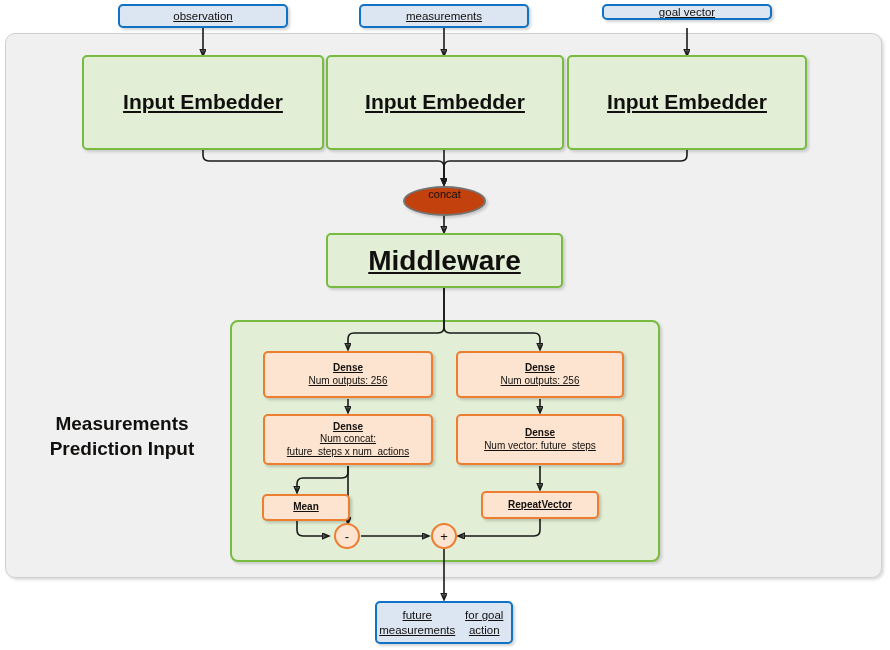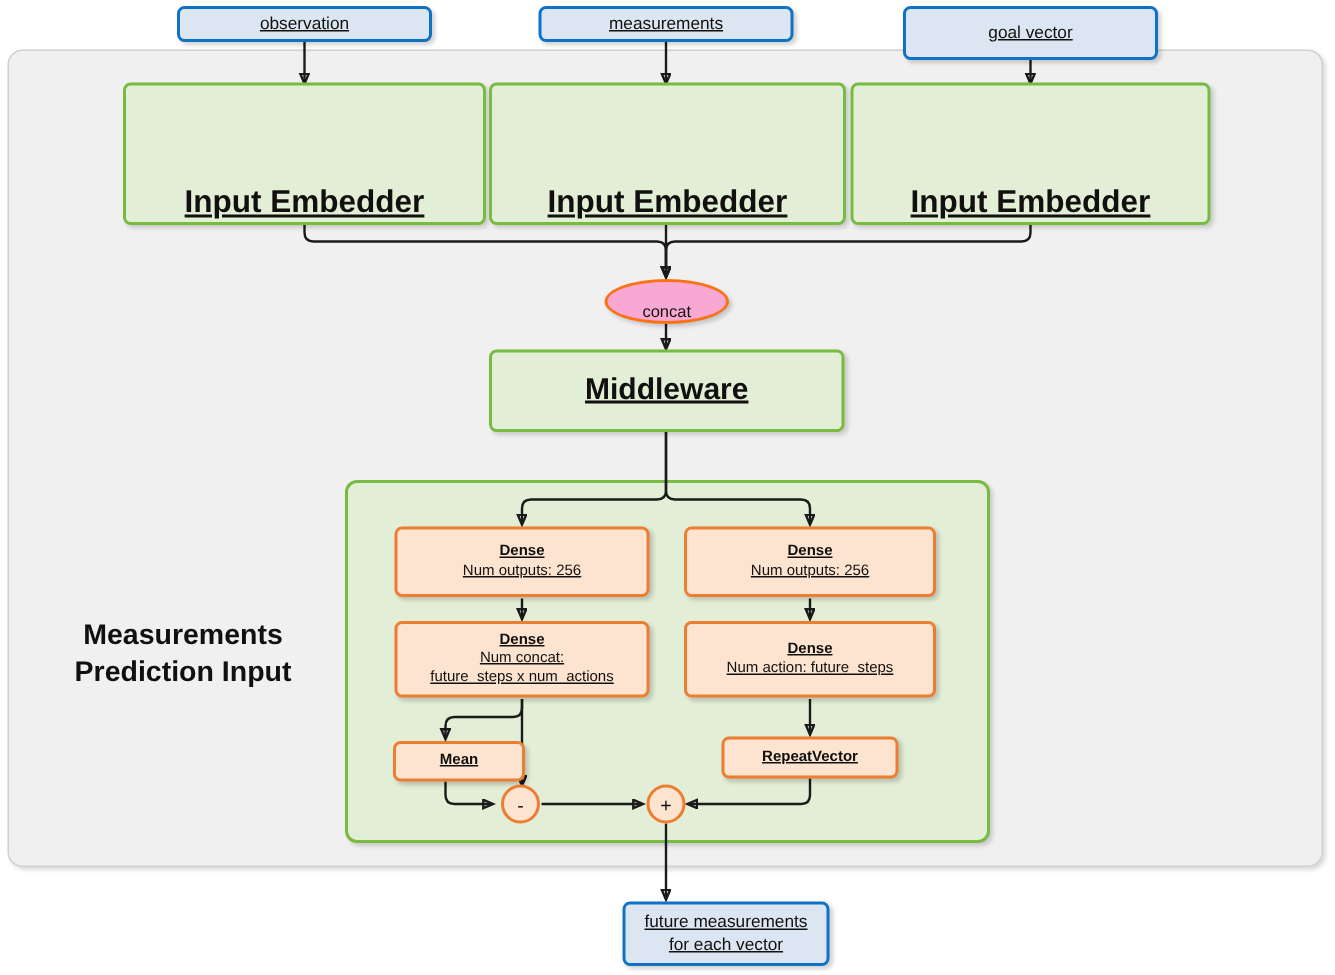--- a/index.html
+++ b/index.html
@@ -44,22 +44,22 @@
     color:#12100e;
   }
 
   
   .green{
     background:#e2eed6;
     border:2px solid #77bb41;
     box-shadow:2px 2px 3px rgba(0,0,0,.16);
     color:#12100e;
   }
-  .embedder{font-size:21px;font-weight:bold;align-items:flex-end;}
-  .middleware{font-size:20px;font-weight:bold;justify-content:center;}
+  .embedder{font-size:21px;font-weight:bold;}
+  .middleware{font-size:28px;font-weight:bold;justify-content:center;}
 
   
   .headbox{
     position:absolute;
     left:230px;top:320px;width:430px;height:242px;
     background:#e2eed6;
     border:2px solid #77bb41;
     border-radius:8px;
     box-shadow:2px 2px 3px rgba(0,0,0,.16);
     box-sizing:border-box;
@@ -72,25 +72,25 @@
     box-shadow:2px 2px 3px rgba(0,0,0,.18);
     font-size:10px;
     color:#12100e;
     flex-direction:column;
   }
   .orange .t1{font-weight:bold;}
 
   
   .ellipse{
     position:absolute;
-    background:#f9a8d4;
-    border:2px solid #f97316;
+    background:#c2410c;
+    border:2px solid #737373;
     border-radius:50%;
     box-shadow:2px 2px 3px rgba(0,0,0,.18);
-    display:flex;align-items:flex-end;justify-content:center;
+    display:flex;align-items:flex-start;justify-content:center;
     font-size:11px;color:#12100e;
     box-sizing:border-box;
   }
 
   
   .opcirc{
     position:absolute;
     width:26px;height:26px;
     background:#fce4d0;
     border:2px solid #ed7d31;
@@ -162,21 +162,21 @@
 
     <path d="M444,549 L444,599" marker-end="url(#ah)"></path>
   </svg>
 
   <div class="node io" style="left:118px;top:4px;width:170px;height:24px;">
     <span>observation</span>
   </div>
   <div class="node io" style="left:359px;top:4px;width:170px;height:24px;">
     <span>measurements</span>
   </div>
-  <div class="node io" style="left:602px;top:4px;width:170px;height:36px;">
+  <div class="node io" style="left:602px;top:4px;width:170px;height:16px;">
     <span>goal vector</span>
   </div>
 
   <div class="node green embedder" style="left:82px;top:55px;width:242px;height:95px;">
     <span>Input Embedder</span>
   </div>
   <div class="node green embedder" style="left:326px;top:55px;width:238px;height:95px;">
     <span>Input Embedder</span>
   </div>
   <div class="node green embedder" style="left:567px;top:55px;width:240px;height:95px;">
@@ -211,32 +211,32 @@
     <span class="t1">Mean</span>
   </div>
 
   <div class="node orange" style="left:456px;top:351px;width:168px;height:47px;">
     <span class="t1">Dense</span>
     <span>Num outputs: 256</span>
   </div>
 
   <div class="node orange" style="left:456px;top:414px;width:168px;height:51px;">
     <span class="t1">Dense</span>
-    <span>Num action: future_steps</span>
+    <span>Num vector: future_steps</span>
   </div>
 
   <div class="node orange" style="left:481px;top:491px;width:118px;height:28px;">
     <span class="t1">RepeatVector</span>
   </div>
 
   <div class="opcirc" style="left:334px;top:523px;">
     <span>-</span>
   </div>
   <div class="opcirc" style="left:431px;top:523px;">
     <span>+</span>
   </div>
 
-  <div class="node io" style="left:375px;top:601px;width:138px;height:43px;flex-direction:column;margin-left:40px;">
+  <div class="node io" style="left:375px;top:601px;width:138px;height:43px;flex-direction:row;">
     <span>future measurements</span>
-    <span>for each vector</span>
+    <span>for goal action</span>
   </div>
 
 </div>
 
 </body></html>

